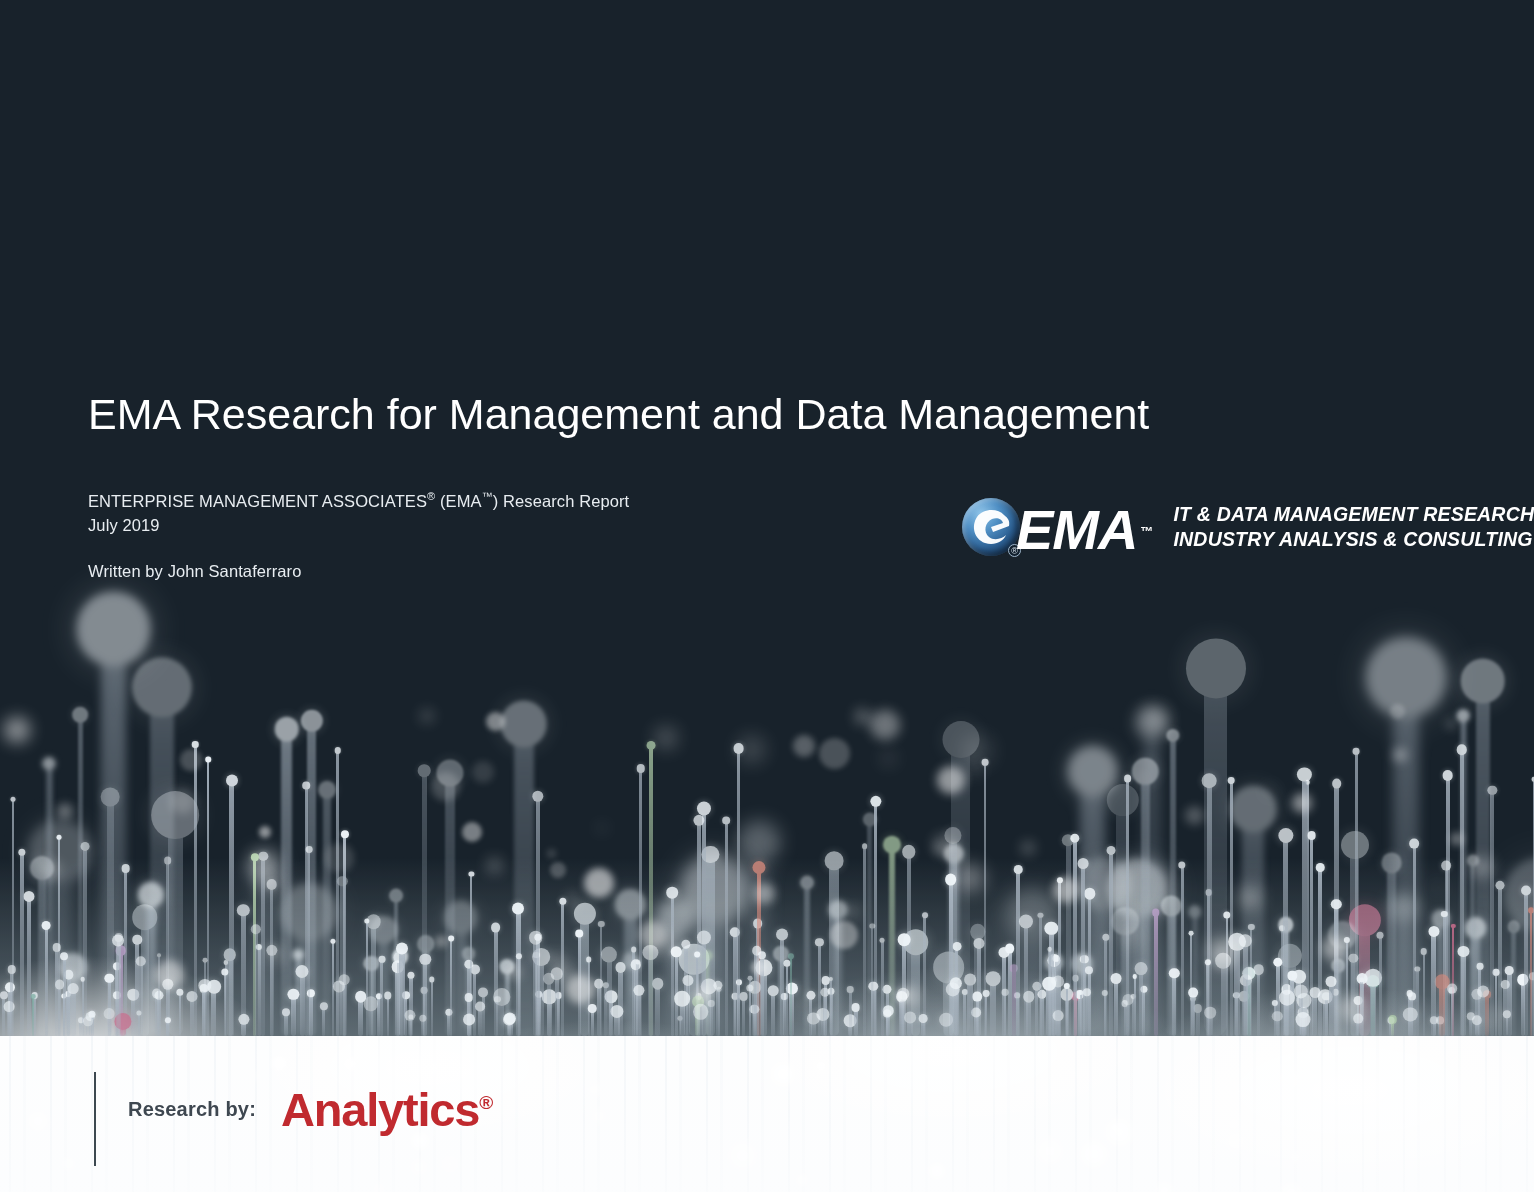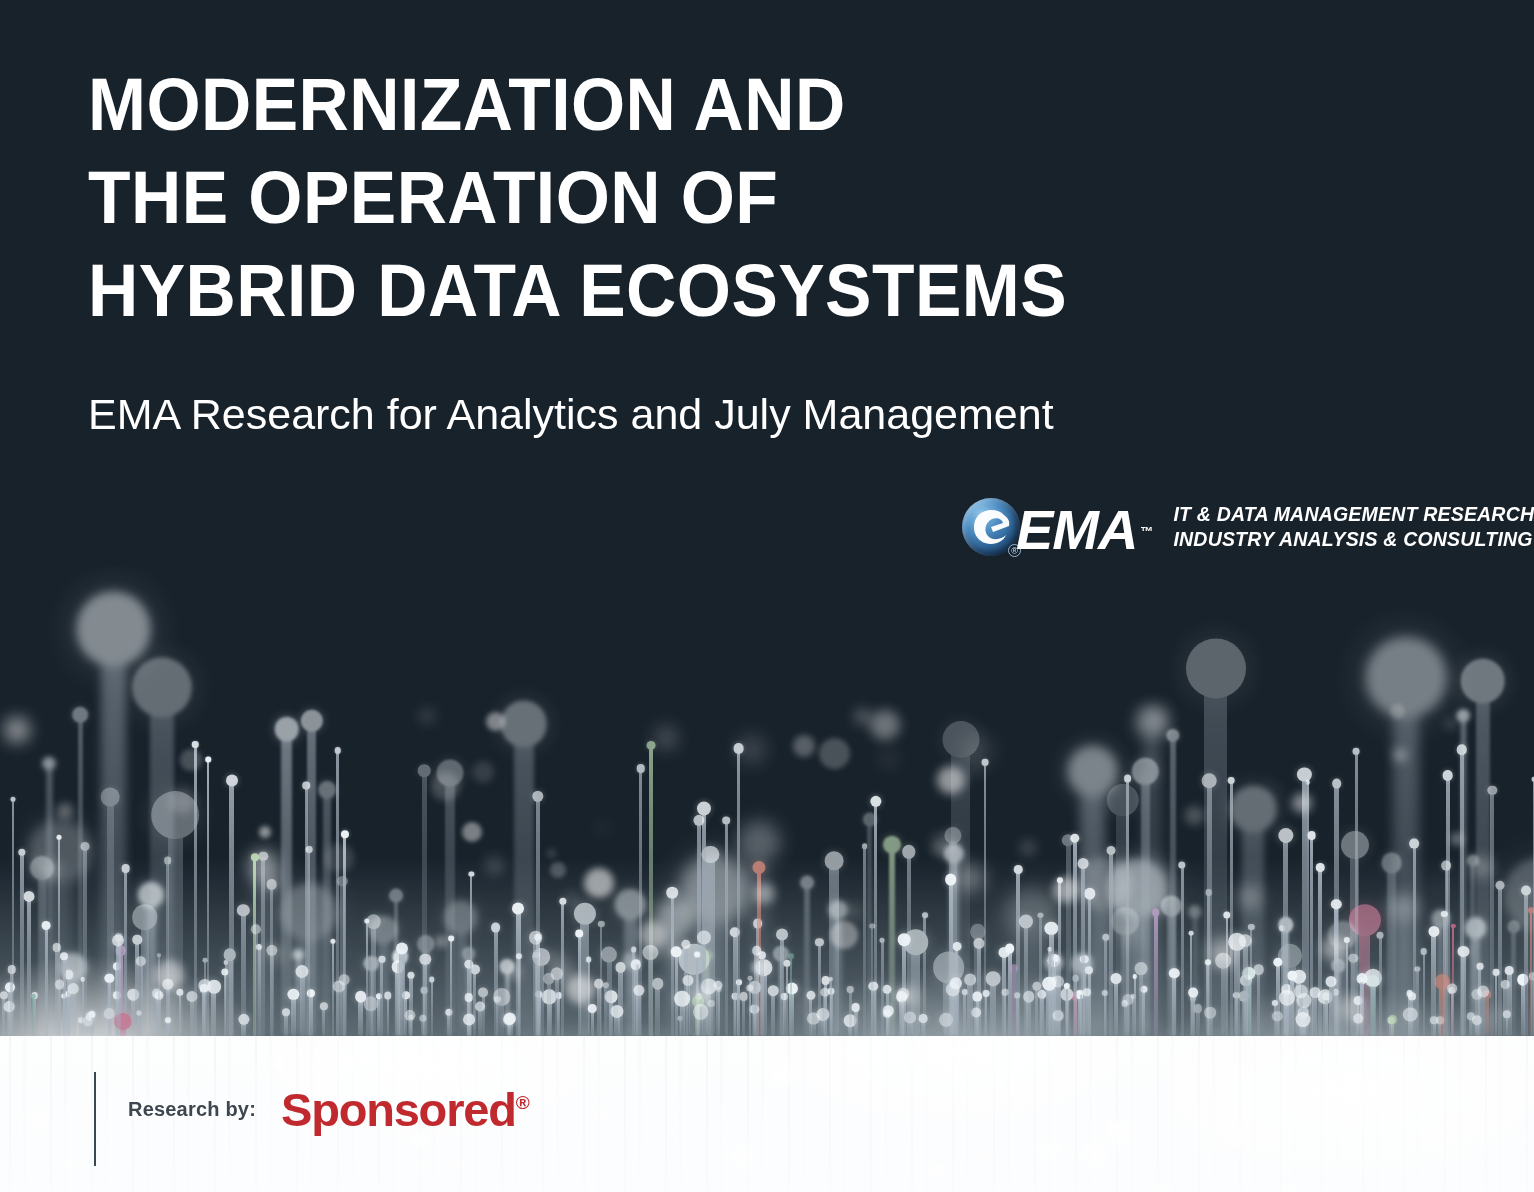--- a/index.html
+++ b/index.html
@@ -1569,28 +1569,28 @@
         <span class="bokeh" style="left:870px;top:144px;width:30px;height:30px;background:rgba(255,255,255,0.37);filter:blur(5.8px);"></span>
         <span class="bokeh" style="left:1053px;top:311px;width:26px;height:26px;background:rgba(255,255,255,0.53);filter:blur(4.1px);"></span>
         <span class="bokeh" style="left:897px;top:419px;width:23px;height:23px;background:rgba(255,255,255,0.32);filter:blur(5.4px);"></span>
         <span class="bokeh" style="left:155px;top:394px;width:29px;height:29px;background:rgba(255,255,255,0.49);filter:blur(4.4px);"></span>
         <span class="bokeh" style="left:1450px;top:266px;width:14px;height:14px;background:rgba(255,255,255,0.31);filter:blur(3.8px);"></span>
         <span class="bokeh" style="left:693px;top:419px;width:19px;height:19px;background:rgba(255,255,255,0.47);filter:blur(5.0px);"></span>
         <span class="bokeh" style="left:42px;top:293px;width:21px;height:21px;background:rgba(255,255,255,0.16);filter:blur(5.2px);"></span>
         <span class="bokeh" style="left:431px;top:206px;width:29px;height:29px;background:rgba(255,255,255,0.19);filter:blur(3.5px);"></span>
       </div>
 
-    <div id="titleblock">
-      <div class="title-line">MODERNIZATION AND</div>
-      <div class="title-line">THE OPERATION OF</div>
-      <div class="title-line">HYBRID DATA ECOSYSTEMS</div>
+
+    <div id="subtitle">EMA Research for Management and Data Management</div>
+
+    <div id="meta">
+      <div><span>ENTERPRISE MANAGEMENT ASSOCIATES</span><span class="sup">®</span><span> (EMA</span><span class="sup">™</span><span>) Research Report</span></div>
+      <div>July 2019</div>
+      <div class="author">Written by John Santaferraro</div>
     </div>
-
-    <div id="subtitle">EMA Research for Analytics and July Management</div>
-
 
     <div id="ema-lockup">
       <div id="ema-logo">
         <span class="e-mark">
           <span class="disc"></span>
           <svg class="swirl" viewBox="0 0 40 42">
             <path d="M33 9 C27 2, 12 2, 6 11 C0 20, 3 33, 14 37 C23 40, 32 36, 35 29
                      C31 33, 23 35, 18 31 C12 26, 14 16, 21 13 C26 11, 31 13, 32 17
                      L20 21 L22 26 L38 20 C39 15, 37 12, 33 9 Z" fill="#ffffff" opacity="0.97"></path>
           </svg>
@@ -1647,15 +1647,15 @@
         <span class="bokeh" style="left:588px;top:47px;width:13px;height:13px;background:rgba(255,255,255,0.80);filter:blur(5.5px);"></span>
         <span class="bokeh" style="left:813px;top:22px;width:16px;height:16px;background:rgba(255,255,255,0.91);filter:blur(6.0px);"></span>
         <span class="bokeh" style="left:1036px;top:75px;width:9px;height:9px;background:rgba(255,255,255,0.80);filter:blur(7.7px);"></span>
         <span class="bokeh" style="left:1231px;top:37px;width:11px;height:11px;background:rgba(255,255,255,0.55);filter:blur(8.8px);"></span>
         <span class="bokeh" style="left:1039px;top:104px;width:22px;height:22px;background:rgba(255,255,255,1.00);filter:blur(8.9px);"></span>
         <span class="bokeh" style="left:929px;top:127px;width:16px;height:16px;background:rgba(255,255,255,0.86);filter:blur(4.6px);"></span>
       </div>
   </div>
   <div id="footer-divider"></div>
   <div id="sponsored-label">Research by:</div>
-  <div id="wherescape-logo"><span>Sponsored</span><span class="reg">®</span></div>
+  <div id="wherescape-logo"><span>Analytics</span><span class="reg">®</span></div>
 
 </div>
 
 </body></html>

